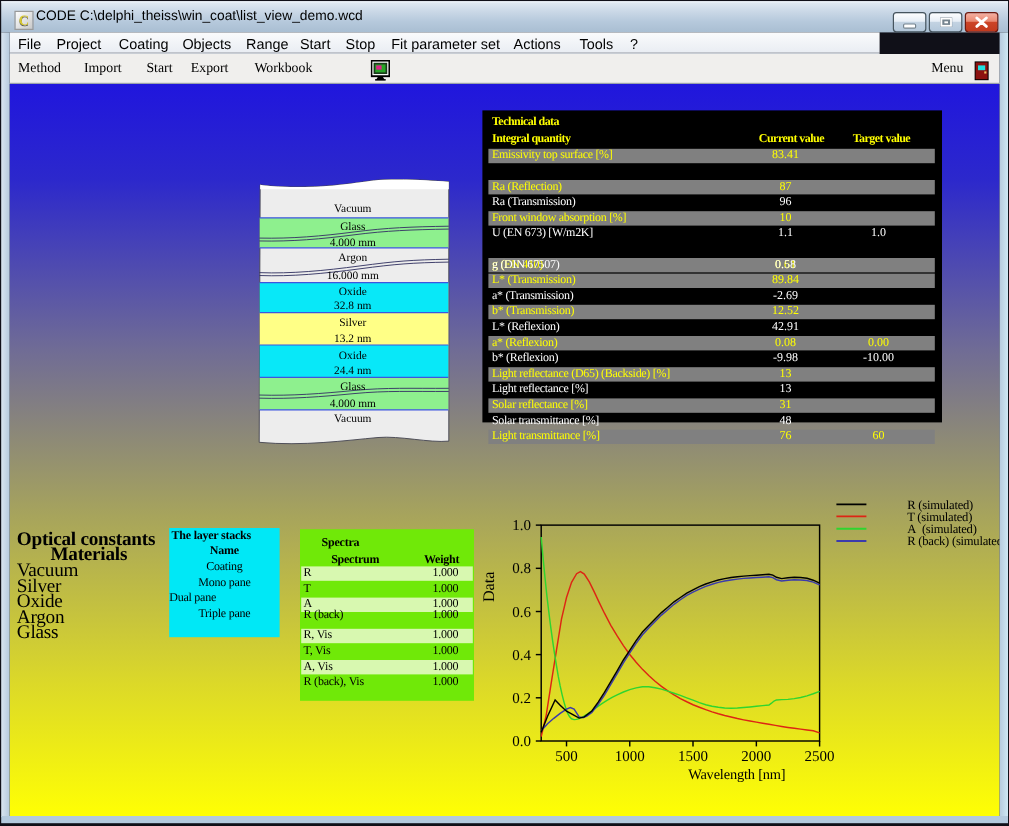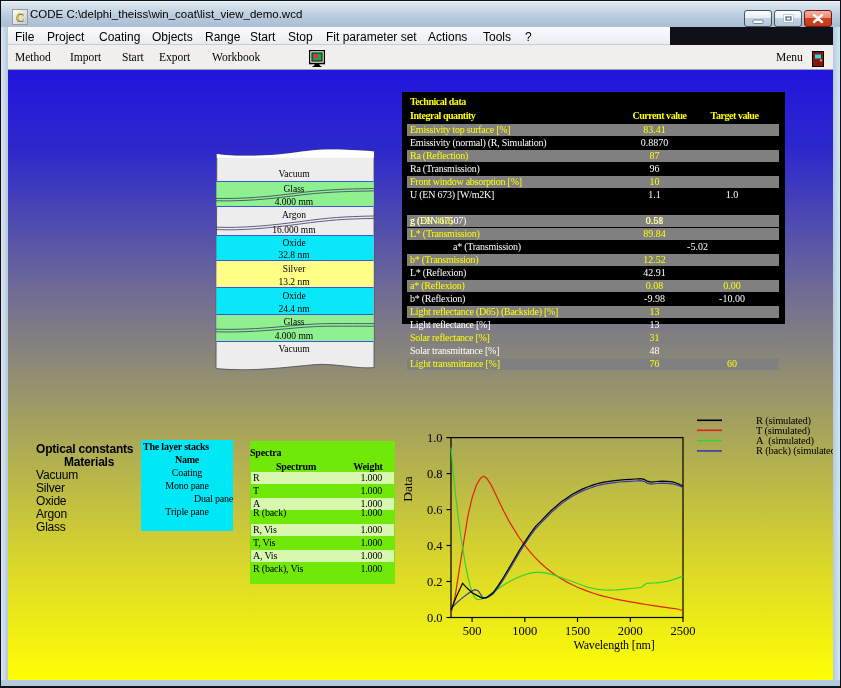--- a/index.html
+++ b/index.html
@@ -8,37 +8,37 @@
 #titlebar{left:1px;top:1px;width:839px;height:26px;background:linear-gradient(to bottom,#e3ecf4 0%,#c9d7e6 35%,#b6c9dc 65%,#a9bed2 100%);box-shadow:inset 0 1px 0 #eef4fa;}
 #frameL{z-index:5;left:1px;top:27px;width:7px;height:654px;background:linear-gradient(to right,#d9e5f0,#b6cadd);}
 #frameR{z-index:5;left:833px;top:27px;width:7px;height:654px;background:linear-gradient(to right,#b6cadd,#cfe8f4);}
 #frameB{z-index:5;left:1px;top:680px;width:839px;height:6px;background:#b4cade;}
 #appicon{left:12px;top:9px;width:14px;height:14px;background:linear-gradient(135deg,#fdfdfd,#c9c9c9);border:1px solid #9a9a9a;font-family:"Liberation Serif",serif;font-weight:bold;font-size:12px;color:#d8c830;text-align:center;line-height:14px;text-shadow:0 1px 0 #555;}
 #title{left:30px;top:8px;font-size:11.5px;color:#000;}
 .winbtn{top:10px;height:15px;border-radius:3px;border:1px solid #46545e;}
 #btnmin{left:744px;width:26px;background:linear-gradient(to bottom,#fdfeff 0%,#e7eef6 45%,#c3d3e2 50%,#b3c7da 100%);}
 #btnmax{left:774px;width:26px;background:linear-gradient(to bottom,#fdfeff 0%,#e7eef6 45%,#c3d3e2 50%,#b3c7da 100%);}
 #btncls{left:804px;width:26px;background:linear-gradient(to bottom,#f5b0a1 0%,#e98972 45%,#cc4427 50%,#c23a1e 100%);border-color:#6e1a10;}
-#menubar{left:8px;top:27px;width:662px;height:18px;background:linear-gradient(to bottom,#fafbfc,#e9edf3);border-bottom:1px solid #c8cdd4;box-sizing:border-box;}
+#menubar{left:8px;top:27px;width:725px;height:18px;background:linear-gradient(to bottom,#fafbfc,#e9edf3);border-bottom:1px solid #c8cdd4;box-sizing:border-box;}
 .mi{position:absolute;top:3px;font-size:12px;color:#000;}
 #toolbar{left:8px;top:45px;width:825px;height:25px;background:#f0efed;border-bottom:1px solid #9aa2ac;box-sizing:border-box;font-family:"Liberation Serif",serif;}
 .ti{position:absolute;top:6px;font-size:11.5px;color:#000;}
 #client{left:8px;top:70px;width:825px;height:610px;background:linear-gradient(to bottom,#2016dd 0%,#2c28cc 13%,#6f6b96 36%,#a7a45c 59%,#dcd928 82%,#ffff04 100%);}
 
-#ttable{left:394px;top:22px;width:383px;height:232px;background:#000;font-family:"Liberation Serif",serif;}
+#ttable{left:394px;top:22px;width:383px;height:260px;background:#000;font-family:"Liberation Serif",serif;}
 #ttable .hd{position:absolute;left:8px;color:#ffff00;font-weight:bold;font-size:10px;letter-spacing:-0.45px;}
 .trow{position:absolute;left:5px;width:372px;height:12px;}
 .trow.g{background:#808080;}
 .trow .lb{position:absolute;left:3px;top:0;font-size:10px;letter-spacing:-0.25px;line-height:12px;white-space:nowrap;}
 .trow .cv{position:absolute;left:180px;width:135px;text-align:center;top:0;font-size:10px;line-height:12px;}
 .trow .tv{position:absolute;left:285px;width:80px;text-align:center;top:0;font-size:10px;line-height:12px;}
 .trow.g .lb,.trow.g .cv,.trow.g .tv{color:#ffff00;}
 .trow.k .lb,.trow.k .cv,.trow.k .tv{color:#ffffff;}
 
-#optc{left:28px;top:373px;font-family:Liberation Sans, sans-serif;font-size:12px;letter-spacing:-0.2px;color:#000;line-height:13px;}
+#optc{left:6px;top:373px;font-family:Liberation Serif, serif;font-size:16px;letter-spacing:-0.2px;color:#000;line-height:13px;}
 
 #stackbox{left:133px;top:370px;width:92px;height:91px;background:#00e8f6;font-family:"Liberation Serif",serif;font-size:10px;letter-spacing:-0.2px;color:#000;line-height:13px;}
 
 #specbox{left:242px;top:371px;width:145px;height:143px;background:#70e908;font-family:"Liberation Serif",serif;font-size:10px;letter-spacing:-0.2px;color:#000;line-height:13px;}
 .srow{position:absolute;left:1px;width:143px;height:11.5px;}
 .srow.p{background:#d8f8b0;}
 .srow .sl{position:absolute;left:2px;top:0;font-size:10px;line-height:11.5px;}
 .srow .sw{position:absolute;right:12px;top:0;font-size:10px;line-height:11.5px;}
 </style>
 </head>
@@ -98,24 +98,20 @@
 <div class="abs" id="client">
 <div class="abs" id="ttable">
 <span class="hd" style="top:4px;">Technical data</span>
 <span class="hd" style="top:18px;">Integral quantity</span>
 <span class="hd" style="top:18px;left:190px;width:135px;text-align:center;">Current value</span>
 <span class="hd" style="top:18px;left:285px;width:95px;text-align:center;">Target value</span>
 <div class="trow g" style="top:32px;">
         <span class="lb">Emissivity top surface [%]</span>
         <span class="cv">83.41</span>
       </div>
-<div class="trow k" style="top:45px;">
-        <span class="lb">Emissivity (normal) (R, Simulation)</span>
-        <span class="cv">0.8870</span>
-      </div>
 <div class="trow g" style="top:58px;">
         <span class="lb">Ra (Reflection)</span>
         <span class="cv">87</span>
       </div>
 <div class="trow k" style="top:71px;">
         <span class="lb">Ra (Transmission)</span>
         <span class="cv">96</span>
       </div>
 <div class="trow g" style="top:84px;">
         <span class="lb">Front window absorption [%]</span>
@@ -131,23 +127,23 @@
         <span class="cv">0.61</span>
       </div>
 <div class="trow k" style="top:123px;">
         <span class="lb">g (DIN 67507)</span>
         <span class="cv">0.58</span>
       </div>
 <div class="trow g" style="top:136px;">
         <span class="lb">L* (Transmission)</span>
         <span class="cv">89.84</span>
       </div>
-<div class="trow k" style="top:149px;margin-left:43px;">
+<div class="trow k" style="top:149px;">
         <span class="lb">a* (Transmission)</span>
-        <span class="cv">-5.02</span>
+        <span class="cv">-2.69</span>
       </div>
 <div class="trow g" style="top:162px;">
         <span class="lb">b* (Transmission)</span>
         <span class="cv">12.52</span>
       </div>
 <div class="trow k" style="top:175px;">
         <span class="lb">L* (Reflexion)</span>
         <span class="cv">42.91</span>
       </div>
 <div class="trow g" style="top:188px;font-family:Liberation Serif, serif;">
@@ -231,25 +227,25 @@
 <div>Silver</div>
 <div>Oxide</div>
 <div>Argon</div>
 <div>Glass</div>
 </div>
 <div class="abs" id="stackbox">
 <div style="font-weight:bold;padding-left:2px;padding-top:0;">The layer stacks</div>
 <div style="font-weight:bold;text-align:center;">Name</div>
 <div style="text-align:center;">Coating</div>
 <div style="text-align:center;">Mono pane</div>
-<div style="text-align:right;">Dual pane</div>
+<div style="text-align:left;">Dual pane</div>
 <div style="text-align:center;">Triple pane</div>
 </div>
 <div class="abs" id="specbox">
-<div style="font-weight:bold;padding-left:0;padding-top:5px;">Spectra</div>
+<div style="font-weight:bold;padding-left:18px;padding-top:5px;">Spectra</div>
 <div style="position:absolute;left:0;top:19px;width:92px;text-align:center;font-weight:bold;">Spectrum</div>
 <div style="position:absolute;left:93px;top:19px;width:50px;text-align:center;font-weight:bold;">Weight</div>
 <div class="srow p" style="top:31px;">
         <span class="sl">R</span>
         <span class="sw">1.000</span>
       </div>
 <div class="srow" style="top:44px;">
         <span class="sl">T</span>
         <span class="sw">1.000</span>
       </div>

